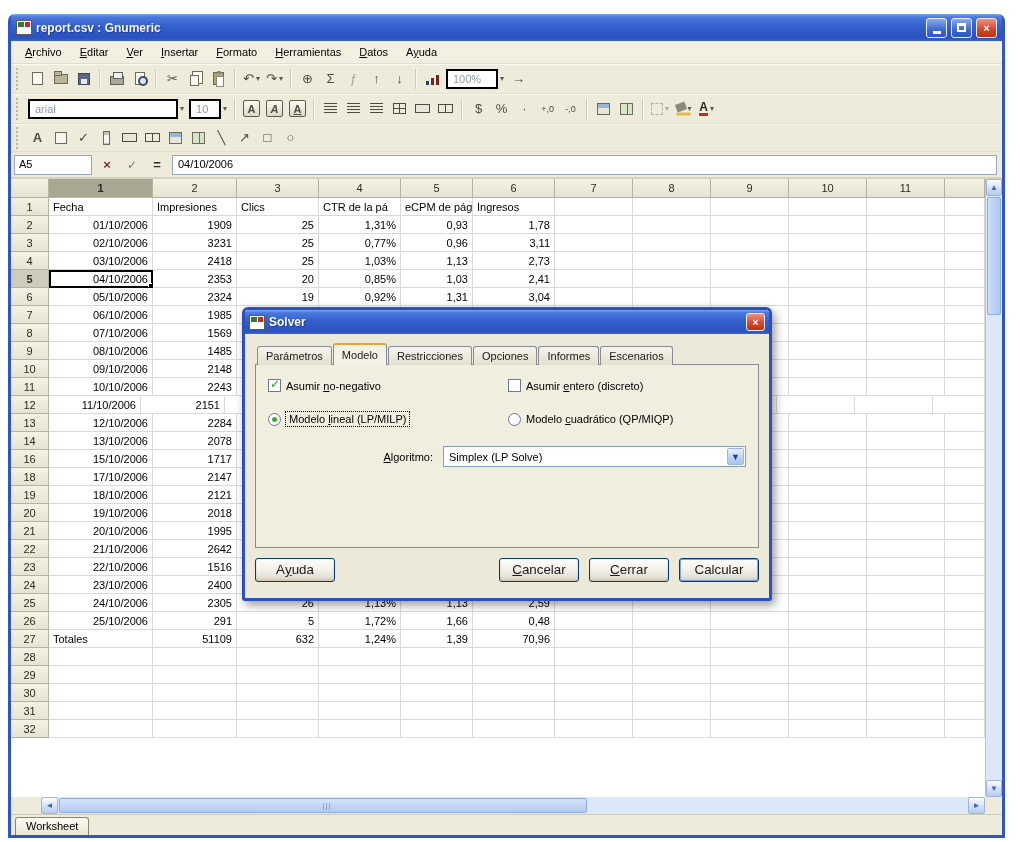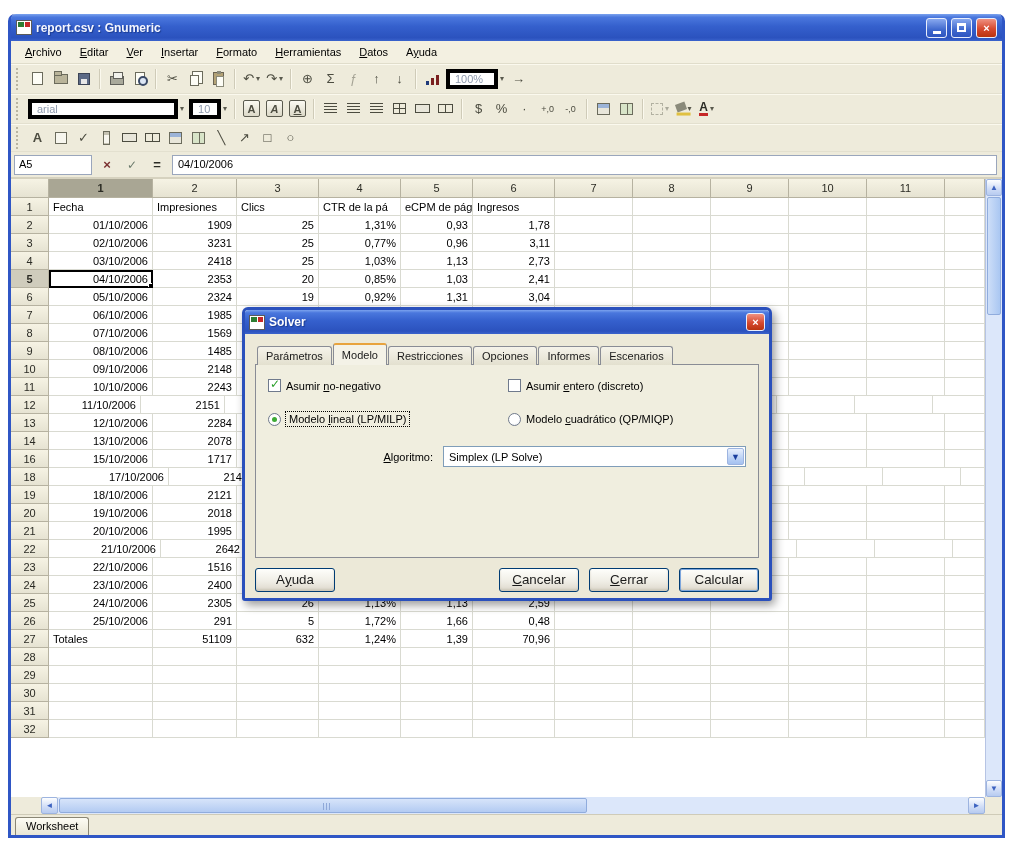--- a/index.html
+++ b/index.html
@@ -37,21 +37,21 @@
   .u{text-decoration:underline;}
   
   .toolbar{height:30px;flex:0 0 30px;background:var(--bar-bg);display:flex;align-items:center;
     padding-left:2px;border-bottom:1px solid #e3e0cf;box-shadow:inset 0 1px 0 #fbf9ee;}
   .grip{width:7px;height:22px;margin:0 3px;border-left:2px dotted #b9b5a2;}
   .tsep{width:2px;height:20px;border-left:1px solid #cfcbb8;border-right:1px solid #fbf9ee;margin:0 4px;}
   .gbtn{min-width:23px;height:23px;border:1px solid transparent;border-radius:2px;display:flex;
     align-items:center;justify-content:center;color:#4c4c40;font-size:13px;padding:0 2px;gap:1px;}
   .gbtn .dd{font-size:8px;color:#5a5a4e;margin-left:1px;}
   .gbtn.dim{opacity:.45;}
-  .combo{display:flex;align-items:center;border:4px solid #000000;background:#fff;height:20px;margin:0 2px;}
+  .combo{display:flex;align-items:center;border:2px solid #000000;background:#fff;height:20px;margin:0 2px;}
   .combo .val{padding:0 5px;color:#8e99ad;overflow:hidden;white-space:nowrap;}
   .ddout{font-size:8px;color:#5a5a4e;margin:0 3px 0 0;}
   
   .shp{display:inline-block;position:relative;}
   .s-file{width:11px;height:13px;background:#fdfdf6;border:1px solid #6b6b5c;}
   .s-folder{width:14px;height:10px;background:#b9b49a;border:1px solid #6b6b5c;}
   .s-folder::before{content:"";position:absolute;left:-1px;top:-4px;width:6px;height:3px;background:#b9b49a;border:1px solid #6b6b5c;}
   .s-floppy{width:12px;height:12px;background:#5c6a86;border:1px solid #3c4456;}
   .s-floppy::before{content:"";position:absolute;left:2px;bottom:0;width:6px;height:5px;background:#e8e8e8;}
   .s-printer{width:14px;height:9px;background:#a9a99b;border:1px solid #60605a;margin-top:4px;}
@@ -135,21 +135,21 @@
                radial-gradient(circle at 7px 3px,#9a967f 1px,transparent 1.5px),
                radial-gradient(circle at 3px 7px,#9a967f 1px,transparent 1.5px);}
   
   #solver{position:absolute;left:242px;top:307px;width:530px;height:294px;z-index:20;
     border:3px solid #2a50bc;border-radius:6px 6px 3px 3px;background:var(--dlg-bg);
     box-shadow:3px 4px 10px rgba(0,0,0,.4);display:flex;flex-direction:column;}
   .dtitle{height:24px;flex:0 0 24px;border-radius:3px 3px 0 0;display:flex;align-items:center;gap:4px;padding:0 4px;
     background:linear-gradient(180deg,#7ba2ee 0%,#4a77dd 12%,#3560cd 45%,#2b52be 88%,#3a63cc 100%);}
   .dtitle .title{color:#fff;font-weight:bold;font-size:12px;text-shadow:1px 1px 1px #1a3a90;flex:1;}
   .dtitle .winbtn{width:19px;height:18px;}
-  .dbody{flex:1;padding:9px 10px 6px;display:flex;flex-direction:column;}
+  .dbody{flex:1;padding:9px 10px 16px;display:flex;flex-direction:column;}
   .dtabs{display:flex;align-items:flex-end;height:22px;position:relative;z-index:2;padding-left:2px;}
   .dtab{border:1px solid #898c95;border-bottom:none;background:linear-gradient(180deg,#f5f3ea,#e3e0cf);
     padding:3px 8px 3px;margin-right:1px;border-radius:3px 3px 0 0;height:19px;color:#1a1a1a;}
   .dtab.active{background:#f4f2e7;height:22px;padding-top:4px;border-top:2px solid #e8a33d;font-weight:normal;}
   .dpanel{flex:1;border:1px solid #898c95;background:#f0eedf;margin-top:-1px;padding:14px 12px;position:relative;}
   .optrow{display:flex;align-items:center;margin-bottom:20px;}
   .opt{display:flex;align-items:center;gap:5px;}
   .radio{width:13px;height:13px;border-radius:50%;border:1px solid #707a8c;background:radial-gradient(circle at 40% 35%,#fff 55%,#dfe4ec);position:relative;}
   .radio.on::after{content:"";position:absolute;left:3px;top:3px;width:5px;height:5px;border-radius:50%;background:#3daa35;}
   .checkbox{width:13px;height:13px;border:1px solid #707a8c;background:#fff;position:relative;}
@@ -626,21 +626,21 @@
           <span class="cell" style="width: 82px;"></span>
           <span class="cell" style="width: 78px;"></span>
           <span class="cell" style="width: 78px;"></span>
           <span class="cell" style="width: 78px;"></span>
           <span class="cell" style="width: 78px;"></span>
           <span class="cell" style="width: 78px;"></span>
           <span class="cell" style="flex: 1 1 0%;"></span>
         </div>
         <div class="grow">
           <span class="rowhdr">18</span>
-          <span class="cell num" style="width: 120px;">17/10/2006</span>
+          <span class="cell num" style="width: 104px;">17/10/2006</span>
           <span class="cell num" style="width: 84px;">2147</span>
           <span class="cell" style="width: 82px;"></span>
           <span class="cell" style="width: 82px;"></span>
           <span class="cell" style="width: 72px;"></span>
           <span class="cell" style="width: 82px;"></span>
           <span class="cell" style="width: 78px;"></span>
           <span class="cell" style="width: 78px;"></span>
           <span class="cell" style="width: 78px;"></span>
           <span class="cell" style="width: 78px;"></span>
           <span class="cell" style="width: 78px;"></span>
@@ -686,21 +686,21 @@
           <span class="cell" style="width: 82px;"></span>
           <span class="cell" style="width: 78px;"></span>
           <span class="cell" style="width: 78px;"></span>
           <span class="cell" style="width: 78px;"></span>
           <span class="cell" style="width: 78px;"></span>
           <span class="cell" style="width: 78px;"></span>
           <span class="cell" style="flex: 1 1 0%;"></span>
         </div>
         <div class="grow">
           <span class="rowhdr">22</span>
-          <span class="cell num" style="width: 112px;">21/10/2006</span>
+          <span class="cell num" style="width: 104px;">21/10/2006</span>
           <span class="cell num" style="width: 84px;">2642</span>
           <span class="cell" style="width: 82px;"></span>
           <span class="cell" style="width: 82px;"></span>
           <span class="cell" style="width: 72px;"></span>
           <span class="cell" style="width: 82px;"></span>
           <span class="cell" style="width: 78px;"></span>
           <span class="cell" style="width: 78px;"></span>
           <span class="cell" style="width: 78px;"></span>
           <span class="cell" style="width: 78px;"></span>
           <span class="cell" style="width: 78px;"></span>

